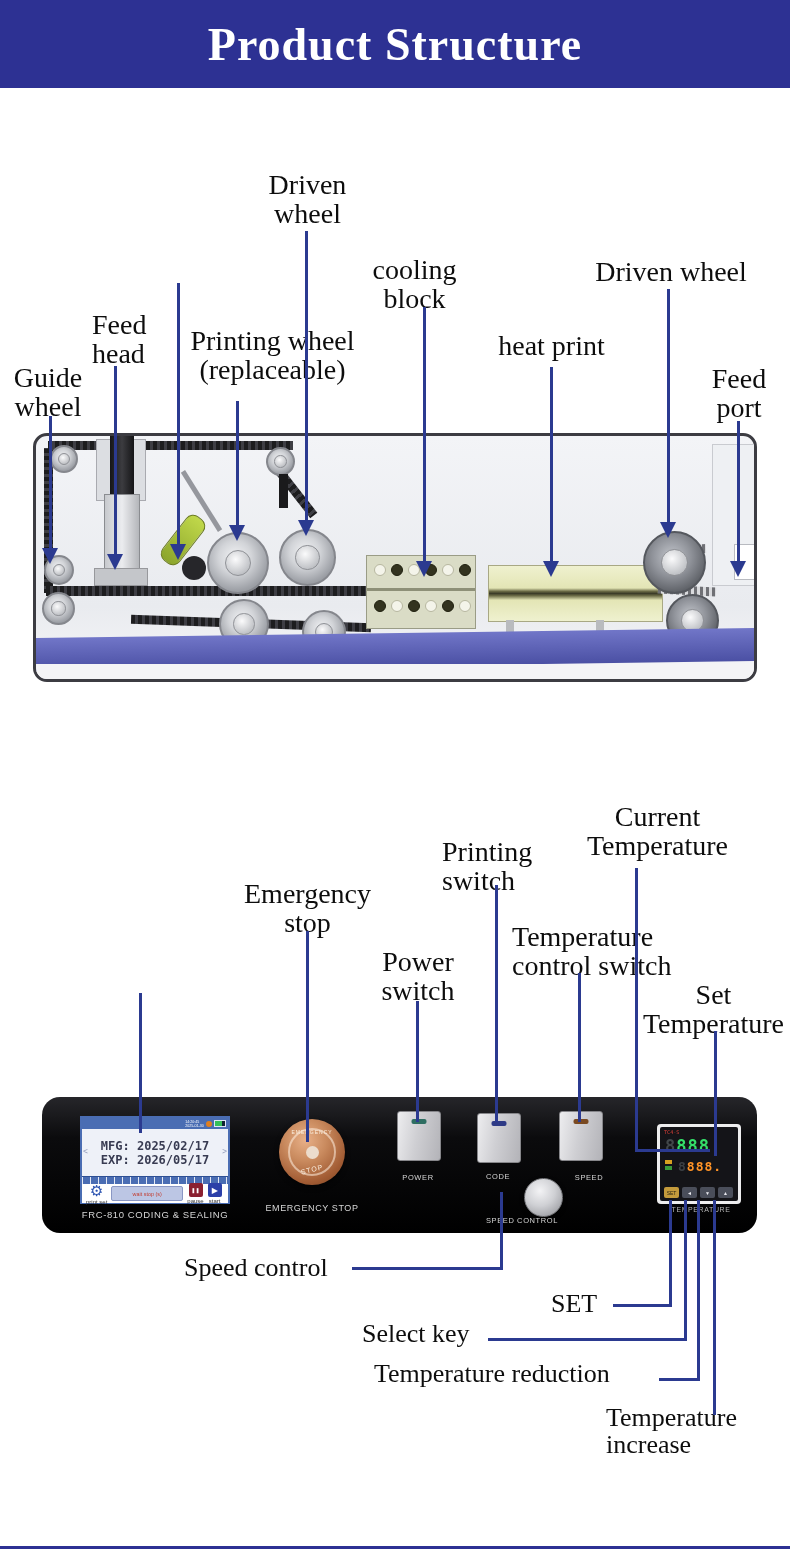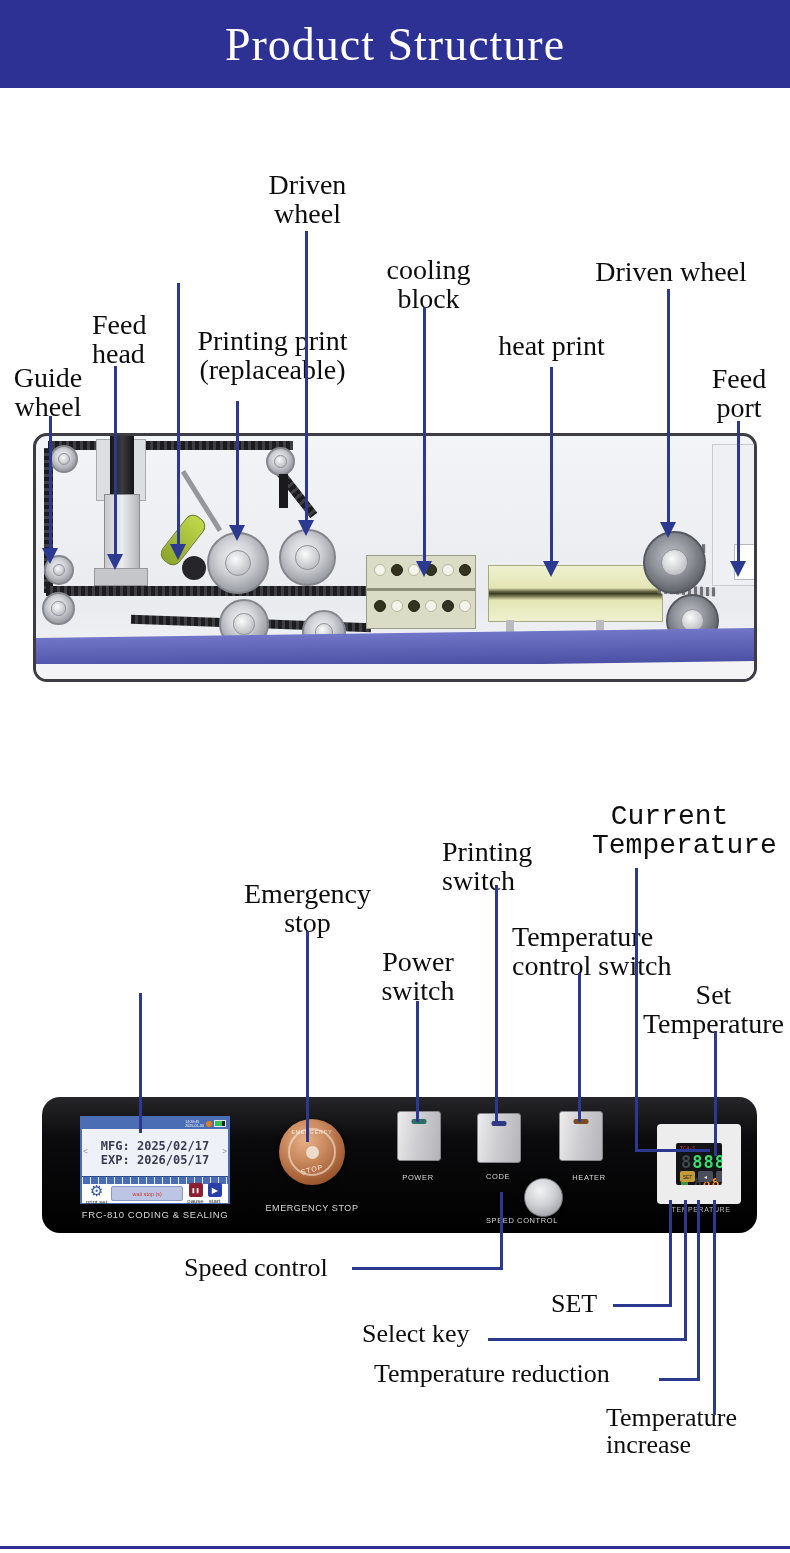--- a/index.html
+++ b/index.html
@@ -1,21 +1,21 @@
 <!DOCTYPE html>
 <html><head>
 <meta charset="utf-8">
 <style>
   html,body{margin:0;padding:0;background:#ffffff;}
   #canvas{position:relative;width:790px;height:1553px;background:#ffffff;overflow:hidden;
           font-family:"Liberation Serif","DejaVu Serif",serif;}
   
   .banner{position:absolute;left:0;top:0;width:790px;height:88px;background:#2d3193;
           display:flex;align-items:center;justify-content:center;}
-  .banner-title{color:#ffffff;font-size:46px;font-weight:normal;letter-spacing:1px;}
+  .banner-title{color:#ffffff;font-size:46px;font-weight:bold;letter-spacing:1px;}
   
   .lbl{position:absolute;color:#0d0d0d;font-size:28px;line-height:1.04;white-space:pre-line;
        text-align:center;}
   .lbl.left{text-align:left;}
   .lbl.sm{font-size:26px;}
   
   .vline{position:absolute;width:3px;background:#2b3a90;z-index:6;}
   .hline{position:absolute;height:3px;background:#2b3a90;z-index:6;}
   .arrow{position:absolute;width:0;height:0;border-left:8px solid transparent;
          border-right:8px solid transparent;border-top:16px solid #2b3a90;z-index:6;}
@@ -69,21 +69,21 @@
        display:flex;align-items:center;justify-content:center;position:relative;}
   .emg-dot{width:13px;height:13px;border-radius:50%;background:#ecdccc;}
   .emg-t1{position:absolute;top:-1px;left:50%;transform:translateX(-50%);font-size:5px;color:#fbeede;letter-spacing:1px;}
   .emg-t2{position:absolute;bottom:1px;left:50%;transform:translateX(-50%) rotate(-14deg);font-size:7px;color:#fbeede;letter-spacing:1px;}
   .switch{position:absolute;width:42px;height:48px;border-radius:3px;border:1px solid #86868a;
           background:linear-gradient(100deg,#ededef 0%,#cfcfd3 45%,#b3b3b8 100%);}
   .switch .ind{position:absolute;left:50%;top:7px;transform:translateX(-50%);width:15px;height:5px;border-radius:2px;}
   .knob{position:absolute;left:482px;top:81px;width:37px;height:37px;border-radius:50%;border:1px solid #76777b;
         background:radial-gradient(circle at 40% 32%,#f3f3f5 0%,#cfd0d4 45%,#a3a4a9 80%,#8d8e93 100%);
         box-shadow:0 2px 4px rgba(0,0,0,.6);}
-  .tc{position:absolute;left:615px;top:27px;width:84px;height:80px;background:#ededee;border-radius:4px;padding:19px;box-sizing:border-box;}
+  .tc{position:absolute;left:615px;top:27px;width:84px;height:80px;background:#ededee;border-radius:4px;padding:3px;box-sizing:border-box;}
   .tc-face{width:100%;height:100%;background:#141418;border-radius:2px;position:relative;overflow:hidden;
            font-family:"DejaVu Sans Mono",monospace;}
   .tc-model{position:absolute;left:4px;top:2px;font-size:6px;color:#e04038;transform:scale(0.85);transform-origin:left top;}
   .tc-pv{position:absolute;left:5px;top:9px;font-size:17px;font-weight:bold;letter-spacing:1px;color:#35e06a;}
   .tc-pv .ghost{color:#42474a;}
   .tc-sv{position:absolute;left:18px;top:32px;font-size:13px;font-weight:bold;letter-spacing:1px;color:#ff9326;}
   .tc-sv-ghost{color:#3c4044;}
   .tc-ind{position:absolute;left:5px;top:33px;display:flex;flex-direction:column;gap:2px;}
   .tc-ind i{display:block;width:7px;height:4px;}
   .tc-keys{position:absolute;left:4px;bottom:3px;display:flex;gap:3px;}
@@ -98,25 +98,25 @@
 <div id="canvas">
 
   <div class="banner">
     <div class="banner-title">Product Structure</div>
   </div>
 
   <div class="lbl" style="left:255px;top:170px;width:105px;">Driven
 wheel</div>
   <div class="lbl left" style="left:92px;top:310px;width:80px;">Feed
 head</div>
-  <div class="lbl" style="left:180px;top:326px;width:185px;">Printing print
+  <div class="lbl" style="left:180px;top:326px;width:185px;">Printing wheel
 (replaceable)</div>
   <div class="lbl" style="left:0px;top:363px;width:96px;">Guide
 wheel</div>
-  <div class="lbl" style="left:380px;top:255px;width:97px;">cooling
+  <div class="lbl" style="left:366px;top:255px;width:97px;">cooling
 block</div>
   <div class="lbl" style="left:483px;top:331px;width:137px;">heat print</div>
   <div class="lbl" style="left:588px;top:257px;width:166px;">Driven wheel</div>
   <div class="lbl" style="left:703px;top:364px;width:72px;">Feed
 port</div>
 
   <div class="vline" style="left:49px;top:416px;height:134px;"></div>
   <div class="arrow" style="left:42px;top:548px;"></div>
   <div class="vline" style="left:114px;top:366px;height:190px;"></div>
   <div class="arrow" style="left:107px;top:554px;"></div>
@@ -218,21 +218,21 @@
   </div>
 
   <div class="lbl" style="left:235px;top:879px;width:145px;">Emergency
 stop</div>
   <div class="lbl" style="left:378px;top:947px;width:80px;">Power
 switch</div>
   <div class="lbl left" style="left:442px;top:837px;width:110px;">Printing
 switch</div>
   <div class="lbl left" style="left:512px;top:922px;width:180px;">Temperature
 control switch</div>
-  <div class="lbl" style="left:592px;top:802px;width:155px;font-family:Liberation Mono, monospace;">Current
+  <div class="lbl" style="left:580px;top:802px;width:155px;">Current
 Temperature</div>
   <div class="lbl" style="left:637px;top:980px;width:153px;">Set
 Temperature</div>
 
   <div class="vline" style="left:139px;top:993px;height:140px;"></div>
   <div class="vline" style="left:306px;top:931px;height:211px;"></div>
   <div class="vline" style="left:416px;top:1001px;height:121px;"></div>
   <div class="vline" style="left:495px;top:885px;height:237px;"></div>
   <div class="vline" style="left:578px;top:973px;height:149px;"></div>
   <div class="vline" style="left:635px;top:868px;height:284px;"></div>
@@ -288,21 +288,21 @@
         <span class="ind" style="background:#2e6e62;"></span>
       </div>
     <div class="switch" style="left:435px;top:16px;">
         <span class="ind" style="background:#2e3a86;"></span>
       </div>
     <div class="switch" style="left:517px;top:14px;">
         <span class="ind" style="background:#7a4a22;"></span>
       </div>
     <div class="ptext" style="left:346px;top:76px;width:60px;font-size:7.5px;">POWER</div>
     <div class="ptext" style="left:426px;top:75px;width:60px;font-size:7.5px;">CODE</div>
-    <div class="ptext" style="left:517px;top:76px;width:60px;font-size:7.5px;">HEATER</div>
+    <div class="ptext" style="left:517px;top:76px;width:60px;font-size:7.5px;">SPEED</div>
 
     <div class="knob"></div>
     <div class="ptext" style="left:415px;top:119px;width:130px;font-size:7.5px;">SPEED CONTROL</div>
 
     <div class="tc">
       <div class="tc-face">
         <span class="tc-model">TC4-S</span>
         <div class="tc-pv"><span class="ghost">8</span><span>888</span></div>
         <div class="tc-ind">
             <i style="background:#d8a020;"></i>

